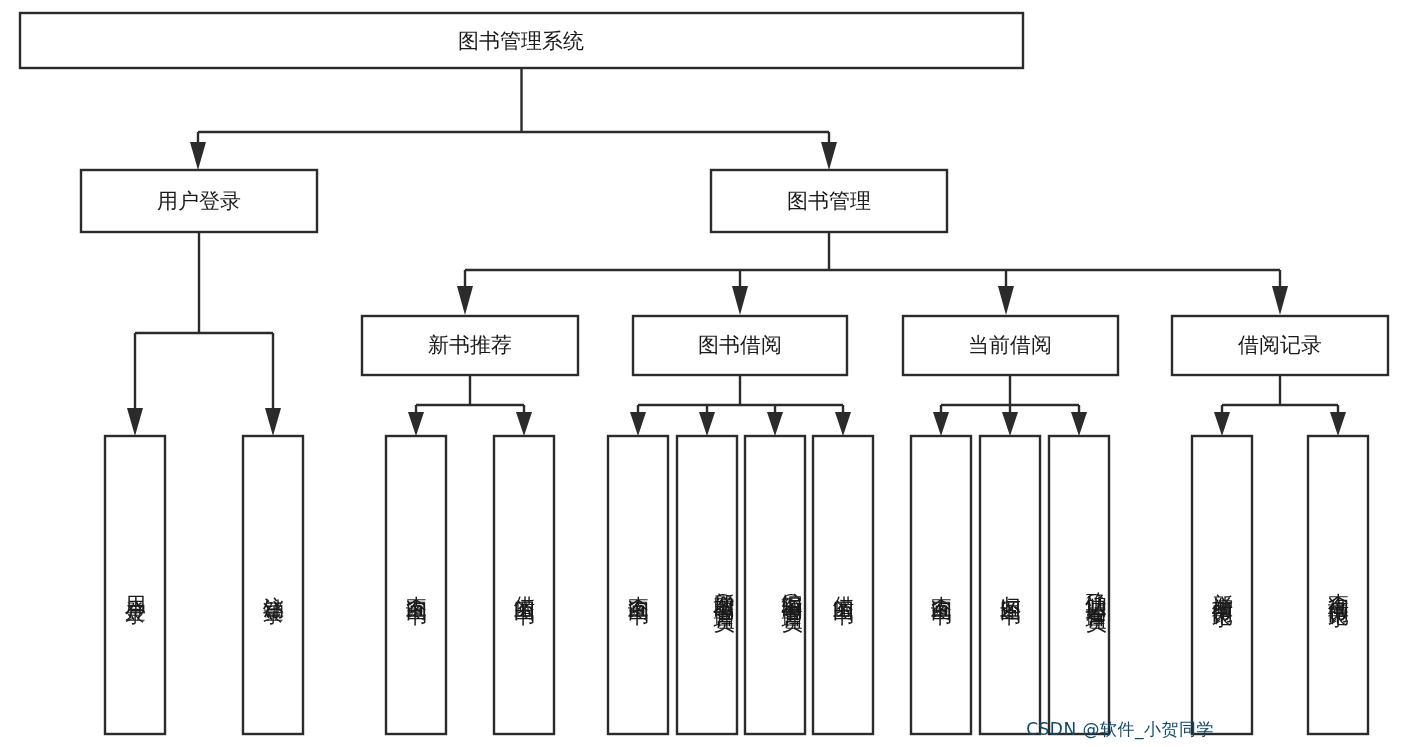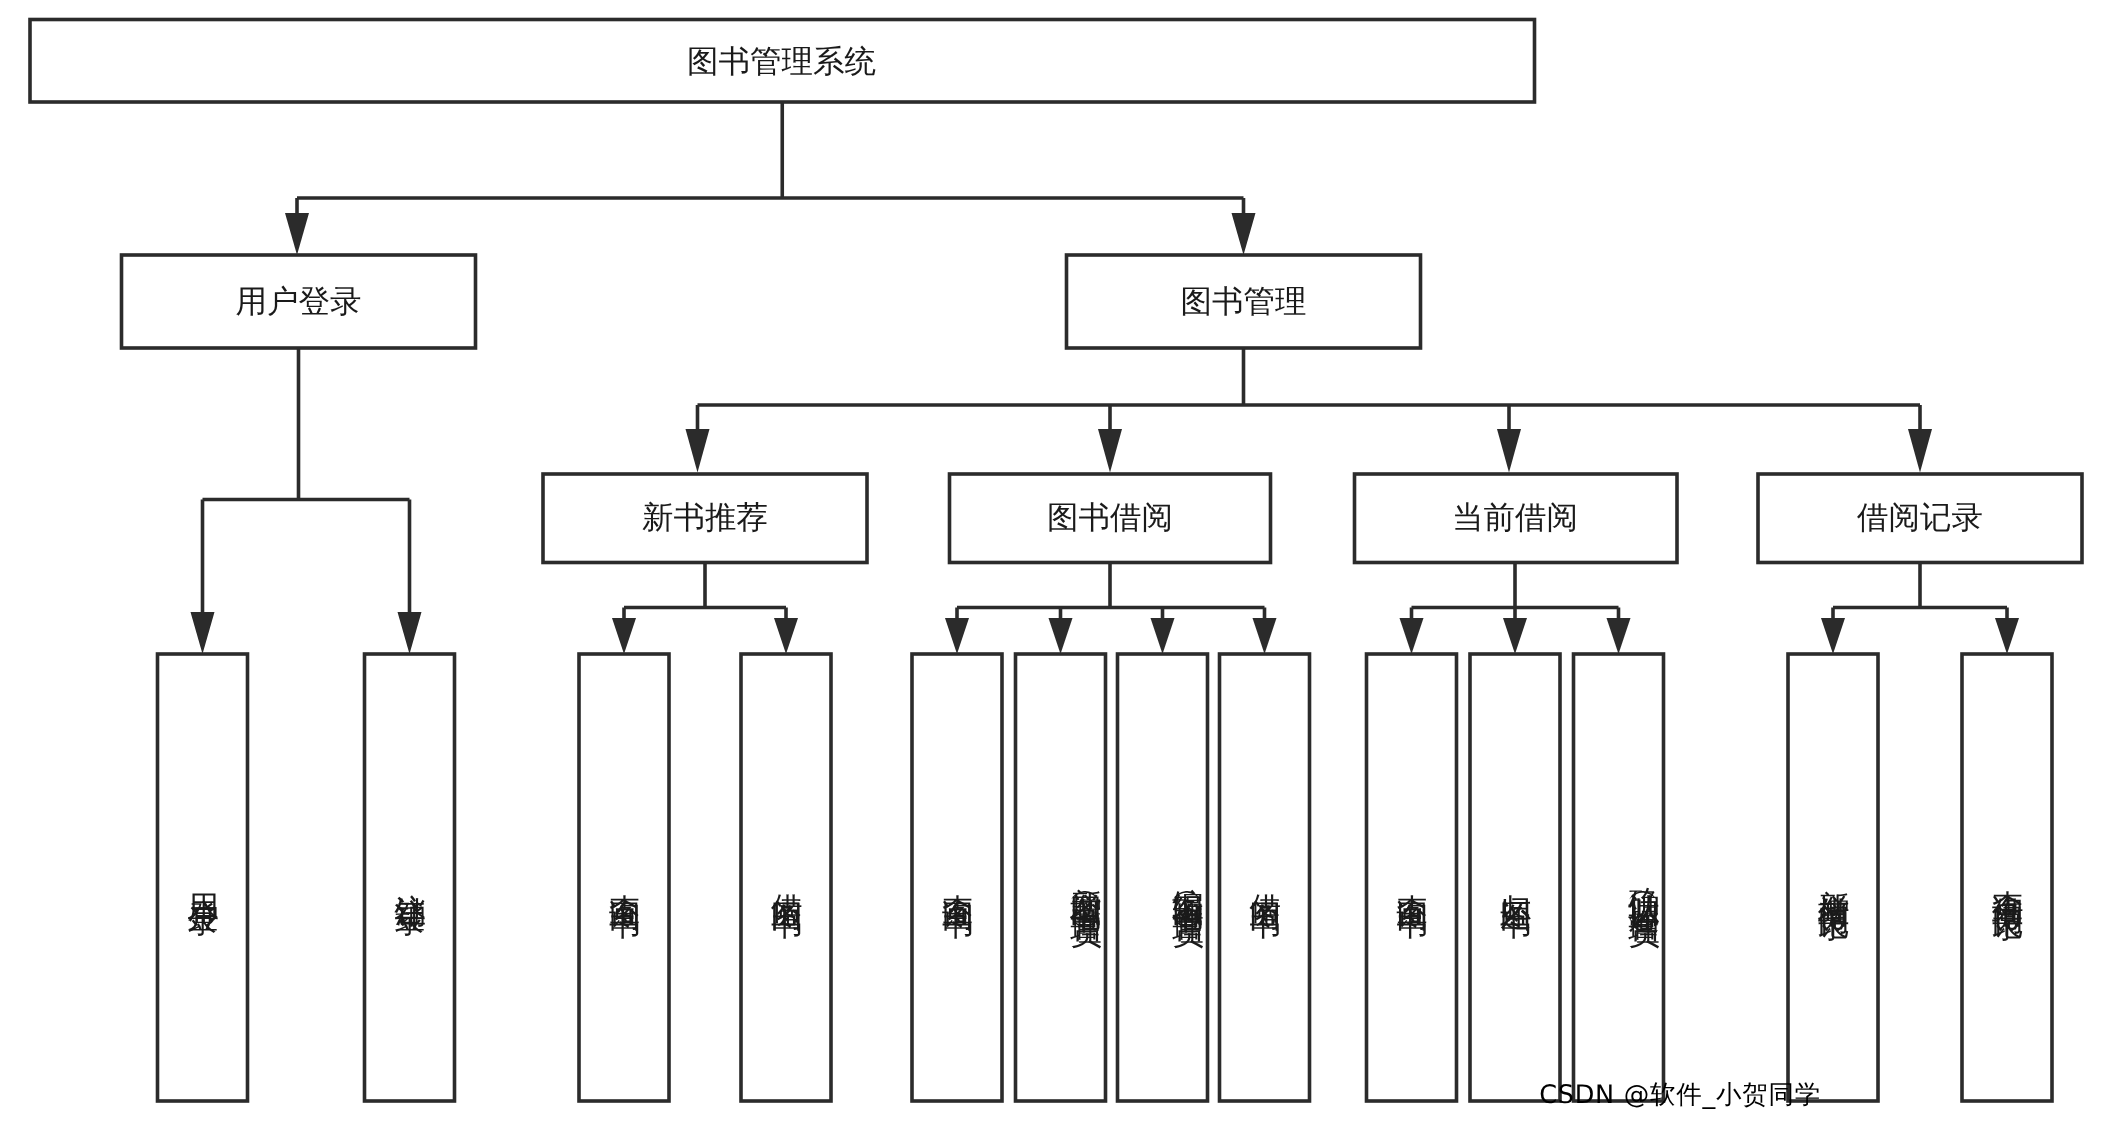--- a/index.html
+++ b/index.html
@@ -61,21 +61,21 @@
     white-space: nowrap;
     text-align: center;
     pointer-events: none;
   }
   .watermark {
     position: absolute;
     right: 8px;
     bottom: 6px;
     font-family: "DejaVu Sans", "Liberation Sans", sans-serif;
     font-size: 17px;
-    color: #000000;
+    color: #0c4a6e;
     letter-spacing: 0.5px;
     white-space: nowrap;
   }
 </style>
 </head>
 <body>
 
 <div id="diagram-root">
 
   <svg id="tree-svg" viewBox="0 0 1405 747">

